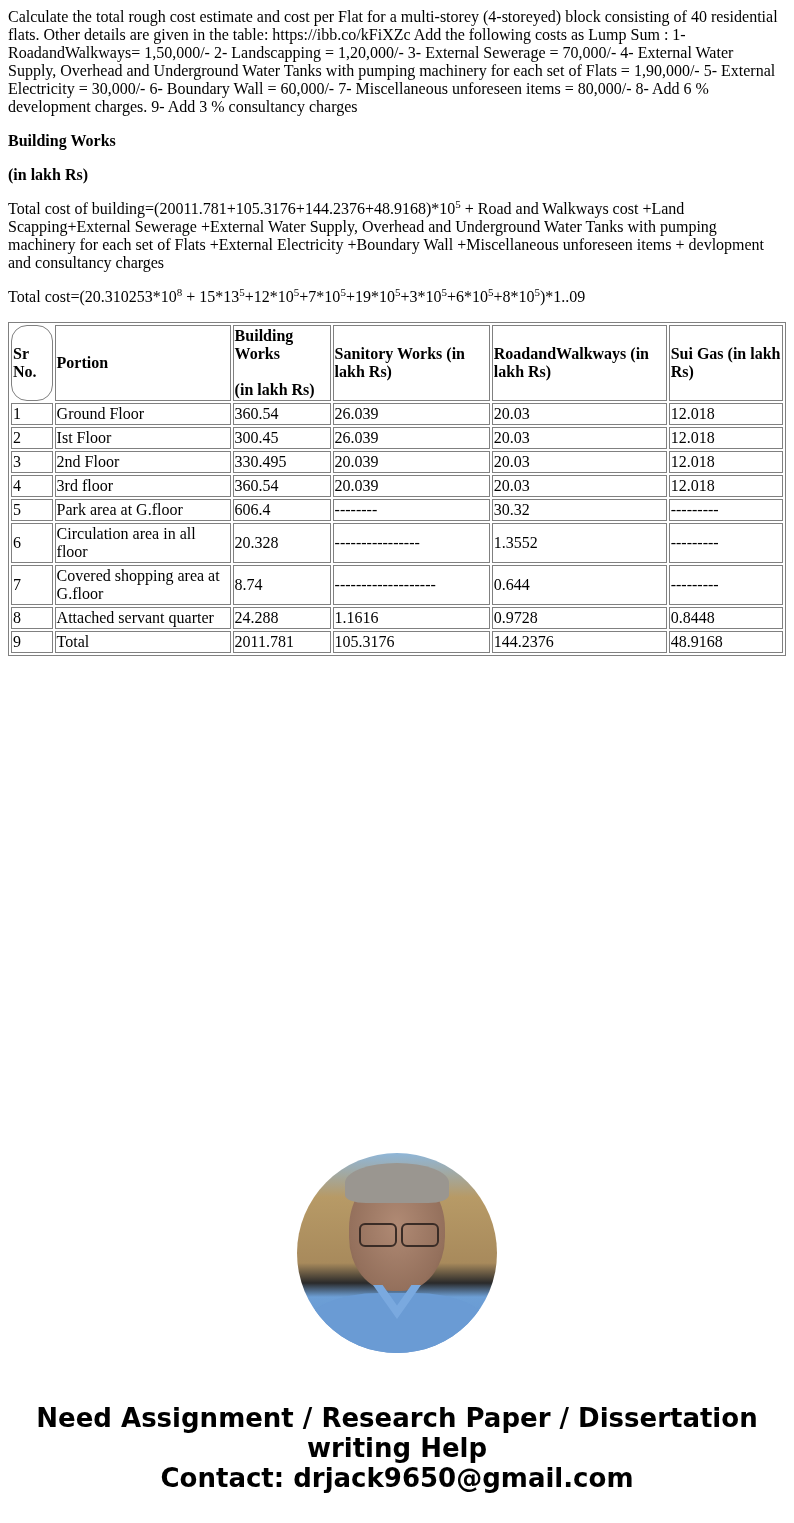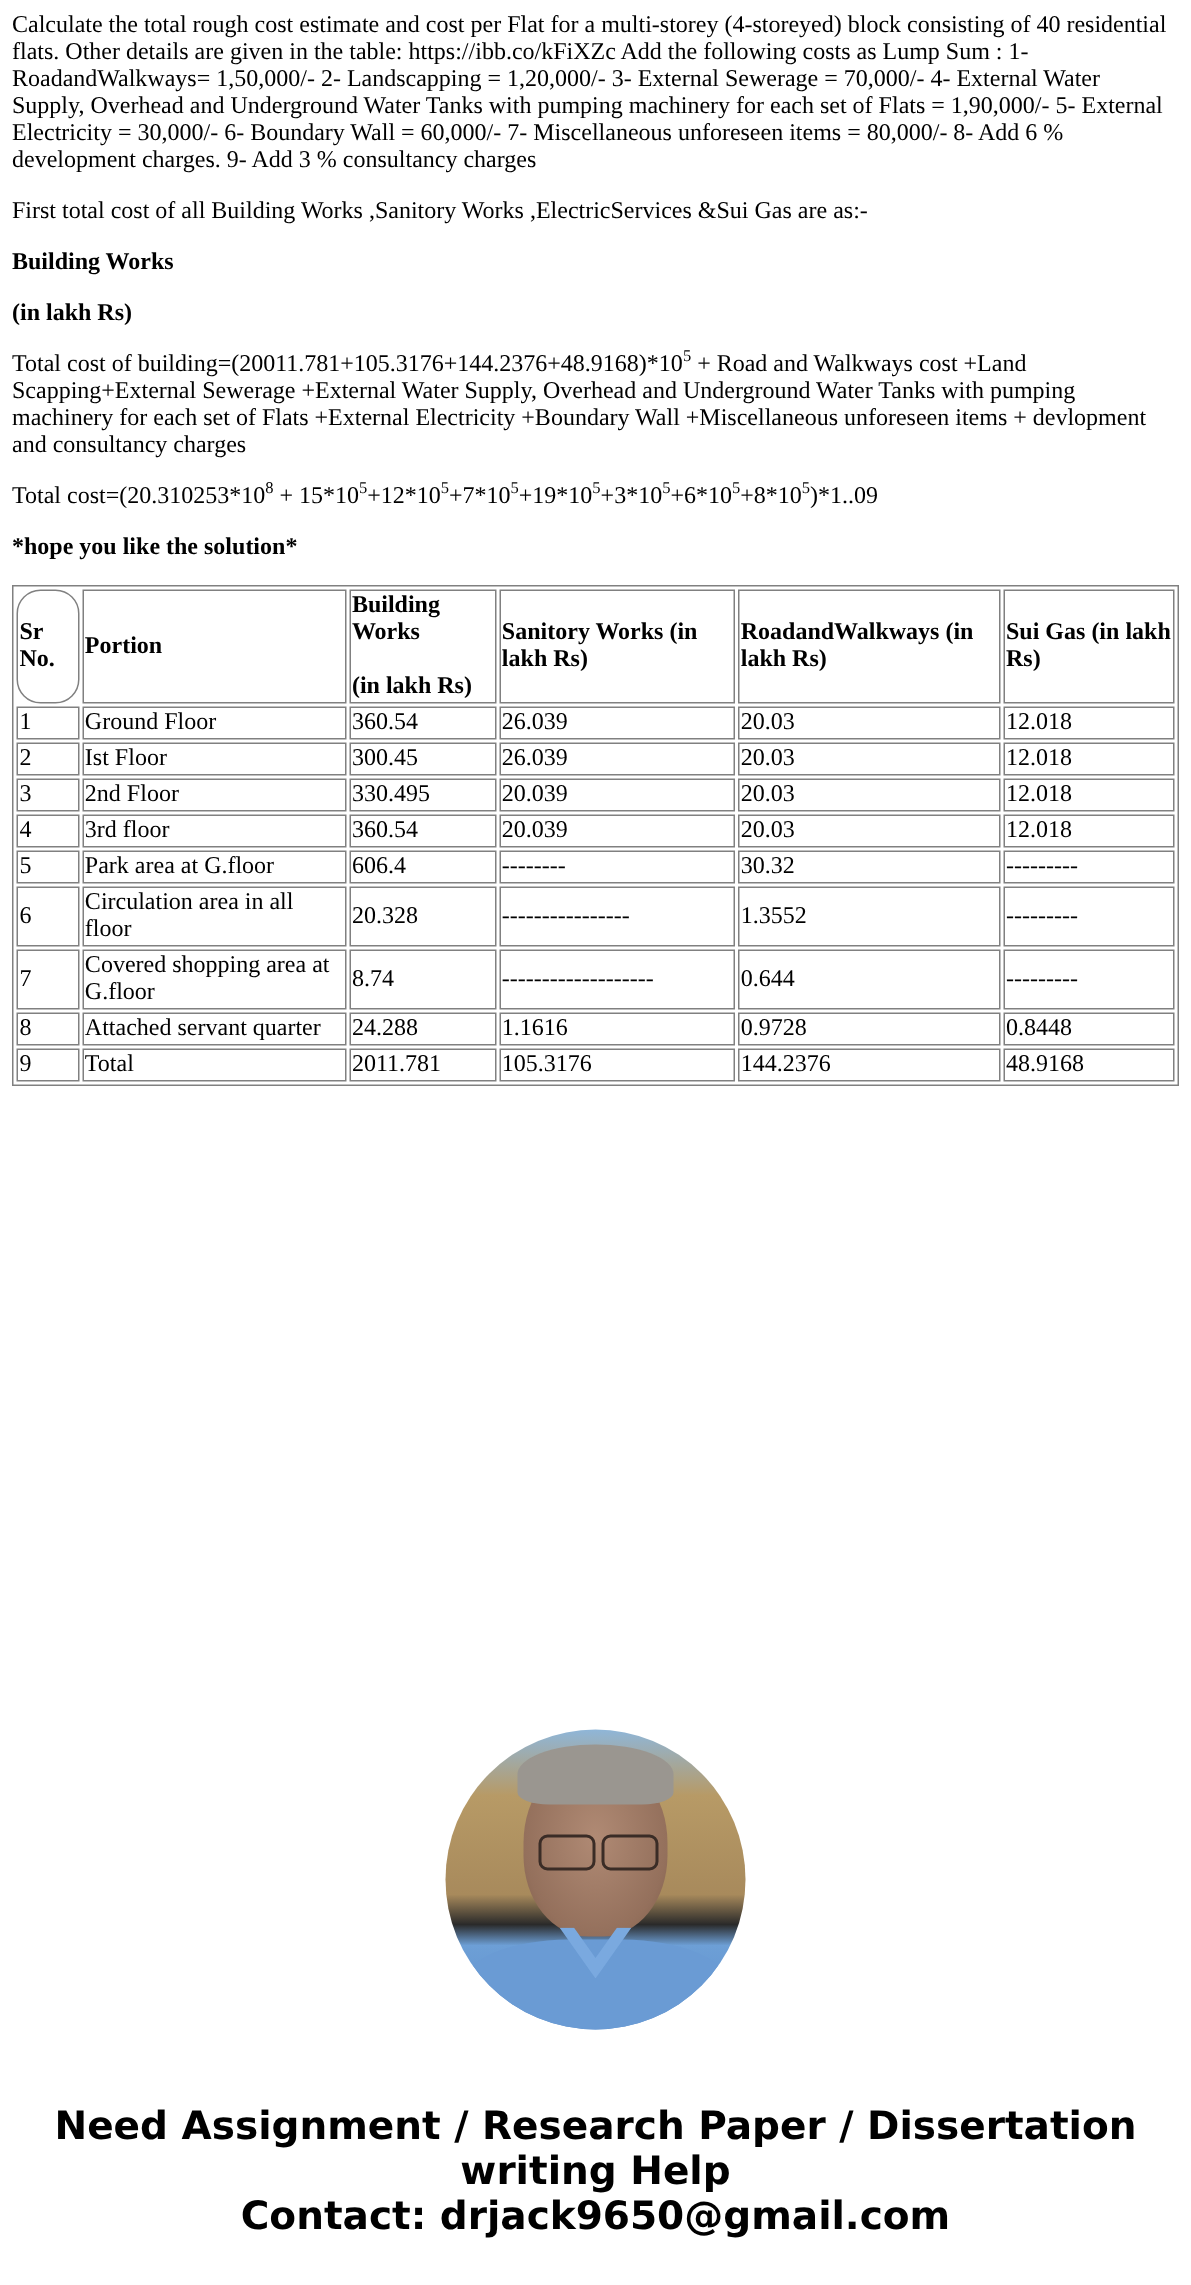--- a/index.html
+++ b/index.html
@@ -132,32 +132,30 @@
     }
   </style>
 </head>
 <body>
 
 <div class="content">
 
   <p class="question">Calculate the total rough cost estimate and cost per Flat for a multi-storey (4-storeyed) block consisting of 40 residential flats. Other details are given in the table: https://ibb.co/kFiXZc Add the following costs as Lump Sum : 1- RoadandWalkways= 1,50,000/- 2- Landscapping = 1,20,000/- 3- External Sewerage = 70,000/- 4- External Water Supply, Overhead and Underground Water Tanks with pumping machinery for each set of Flats = 1,90,000/- 5- External Electricity = 30,000/- 6- Boundary Wall = 60,000/- 7- Miscellaneous unforeseen items = 80,000/- 8- Add 6 % development charges. 9- Add 3 % consultancy charges</p>
 
 
-  <p>First total cost of all Building Works ,Sanitory Works ,ElectricServices &amp;Sui Gas are as:-</p>
 
   <p><strong>Building Works</strong></p>
 
   <p><strong>(in lakh Rs)</strong></p>
 
   <p><span>Total cost of building=(20011.781+105.3176+144.2376+48.9168)*10</span><sup>5</sup><span> + Road and Walkways cost +Land Scapping+External Sewerage +External Water Supply, Overhead and Underground Water Tanks with pumping machinery for each set of Flats +External Electricity +Boundary Wall +Miscellaneous unforeseen items + devlopment and consultancy charges</span></p>
 
-  <p><span>Total cost=(20.310253*10</span><sup>8</sup><span> + 15*10</span><sup>5</sup><span>+12*10</span><sup>5</sup><span>+7*10</span><sup>5</sup><span>+19*10</span><sup>5</sup><span>+3*10</span><sup>5</sup><span>+6*10</span><sup>5</sup><span>+8*10</span><sup>5</sup><span>)*1..09</span></p>
-
-
-  <p><strong>*hope you like the solution*</strong></p>
+  <p><span>Total cost=(20.310253*10</span><sup>8</sup><span> + 15*13</span><sup>5</sup><span>+12*10</span><sup>5</sup><span>+7*10</span><sup>5</sup><span>+19*10</span><sup>5</sup><span>+3*10</span><sup>5</sup><span>+6*10</span><sup>5</sup><span>+8*10</span><sup>5</sup><span>)*1..09</span></p>
+
+
 
   <table class="data">
     <thead>
       <tr>
         <th class="col-sr">Sr No.</th>
         <th class="col-portion">Portion</th>
         <th class="col-bw"><span>Building Works</span><br><br><span>(in lakh Rs)</span></th>
         <th class="col-sw">Sanitory Works (in lakh Rs)</th>
         <th class="col-es">RoadandWalkways (in lakh Rs)</th>
         <th class="col-sg">Sui Gas (in lakh Rs)</th>

